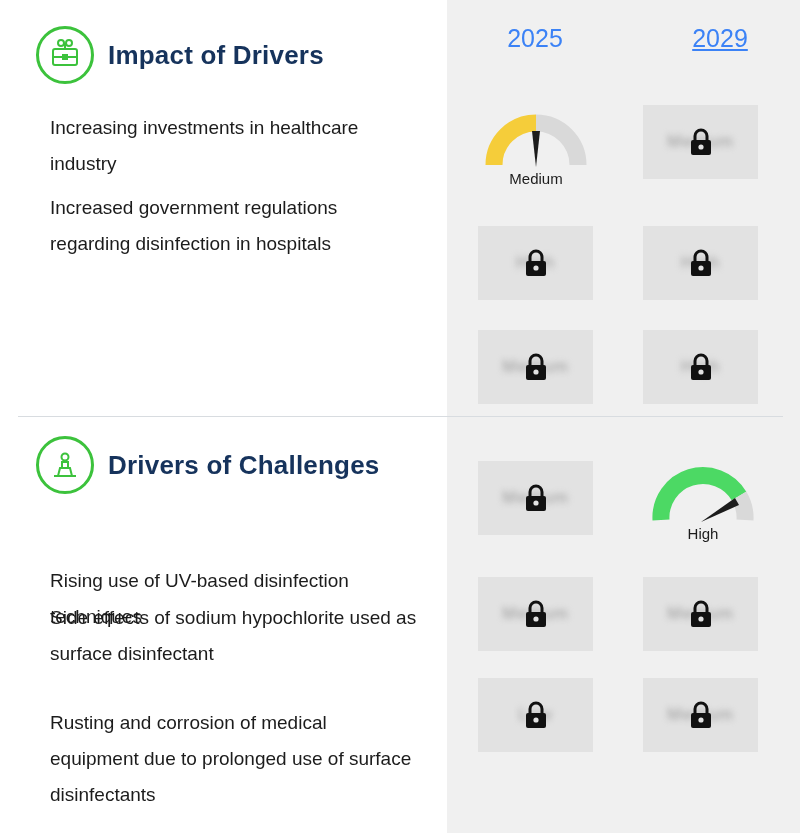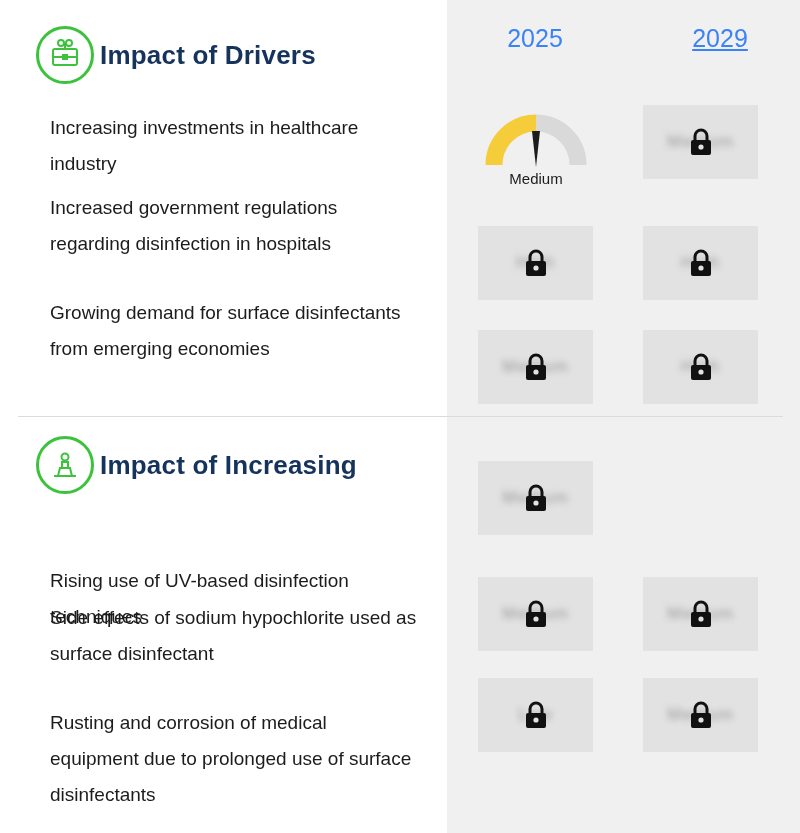--- a/index.html
+++ b/index.html
@@ -56,21 +56,21 @@
     width: 765px;
     height: 1px;
     background: #d8dce0;
   }
 
   
   .section-header {
     position: absolute;
     display: flex;
     align-items: center;
-    gap: 6px;
+    gap: 14px;
   }
   .sec1 { left: 36px; top: 26px; }
   .sec2 { left: 36px; top: 436px; }
   .sec-icon {
     width: 58px;
     height: 58px;
     border-radius: 50%;
     border: 3px solid #3cc23c;
     display: flex;
     align-items: center;
@@ -163,21 +163,20 @@
         <circle cx="21" cy="5" r="3" fill="none" stroke="#3cc23c" stroke-width="2"></circle>
         <path d="M5 19 H29" stroke="#3cc23c" stroke-width="2"></path>
         <rect x="14" y="16" width="6" height="6" fill="#3cc23c"></rect>
       </svg>
     </span>
     <span class="sec-title">Impact of Drivers</span>
   </div>
 
   <div class="item-text" style="top:110px;">Increasing investments in healthcare industry</div>
   <div class="item-text" style="top:190px;">Increased government regulations regarding disinfection in hospitals</div>
-  <div class="item-text" style="top:295px;">Growing demand for surface disinfectants from emerging economies</div>
 
   <div class="gauge" style="left:476px; top:105px;text-decoration:underline;">
     <svg width="120" height="66" viewBox="0 0 120 66" aria-hidden="true">
       <path d="M18 60 A42 42 0 0 1 60 18" fill="none" stroke="#f5cd3a" stroke-width="17" stroke-linecap="butt"></path>
       <path d="M60 18 A42 42 0 0 1 102 60" fill="none" stroke="#d9d9d9" stroke-width="17" stroke-linecap="butt"></path>
       <path d="M60 62 L64 26 L56 26 Z" fill="#1c1c1c"></path>
     </svg>
     <span class="gauge-label">Medium</span>
   </div>
 
@@ -226,35 +225,43 @@
 
   <div class="section-header sec2">
     <span class="sec-icon">
       <svg width="34" height="34" viewBox="0 0 34 34" aria-hidden="true">
         <path d="M6 28 H28" stroke="#3cc23c" stroke-width="2"></path>
         <path d="M10 28 L12 20 H22 L24 28 Z" fill="none" stroke="#3cc23c" stroke-width="2"></path>
         <path d="M14 20 L14 14 H20 L20 20" fill="none" stroke="#3cc23c" stroke-width="2"></path>
         <circle cx="17" cy="9" r="3.5" fill="none" stroke="#3cc23c" stroke-width="2"></circle>
       </svg>
     </span>
-    <span class="sec-title">Impact of Increasing</span>
+    <span class="sec-title">Drivers of Challenges</span>
   </div>
 
   <div class="item-text" style="top:540px;margin-top:23px;">Rising use of UV-based disinfection techniques</div>
   <div class="item-text" style="top:600px;">Side effects of sodium hypochlorite used as surface disinfectant</div>
   <div class="item-text" style="top:705px;">Rusting and corrosion of medical equipment due to prolonged use of surface disinfectants</div>
 
   <div class="tile" style="left:478px; top:461px;">
     <span class="blurtext">Medium</span>
     <svg class="lock-glyph" viewBox="0 0 26 30">
       <path d="M7 13 V9 a6 6 0 0 1 12 0 v4" fill="none" stroke="#111" stroke-width="3"></path>
       <rect x="3" y="13" width="20" height="15" rx="2" fill="#111"></rect>
       <circle cx="13" cy="20" r="2.6" fill="#e2e2e2"></circle>
     </svg>
   </div>
+  <div class="gauge" style="left:643px; top:460px;">
+    <svg width="120" height="66" viewBox="0 0 120 66" aria-hidden="true">
+      <path d="M18 60 A42 42 0 0 1 96 36" fill="none" stroke="#4cd964" stroke-width="17" stroke-linecap="butt"></path>
+      <path d="M96 36 A42 42 0 0 1 102 60" fill="none" stroke="#d9d9d9" stroke-width="17" stroke-linecap="butt"></path>
+      <path d="M58 62 L92 38 L96 45 Z" fill="#1c1c1c"></path>
+    </svg>
+    <span class="gauge-label">High</span>
+  </div>
 
   <div class="tile" style="left:478px; top:577px;">
     <span class="blurtext">Medium</span>
     <svg class="lock-glyph" viewBox="0 0 26 30">
       <path d="M7 13 V9 a6 6 0 0 1 12 0 v4" fill="none" stroke="#111" stroke-width="3"></path>
       <rect x="3" y="13" width="20" height="15" rx="2" fill="#111"></rect>
       <circle cx="13" cy="20" r="2.6" fill="#e2e2e2"></circle>
     </svg>
   </div>
   <div class="tile" style="left:643px; top:577px;">

